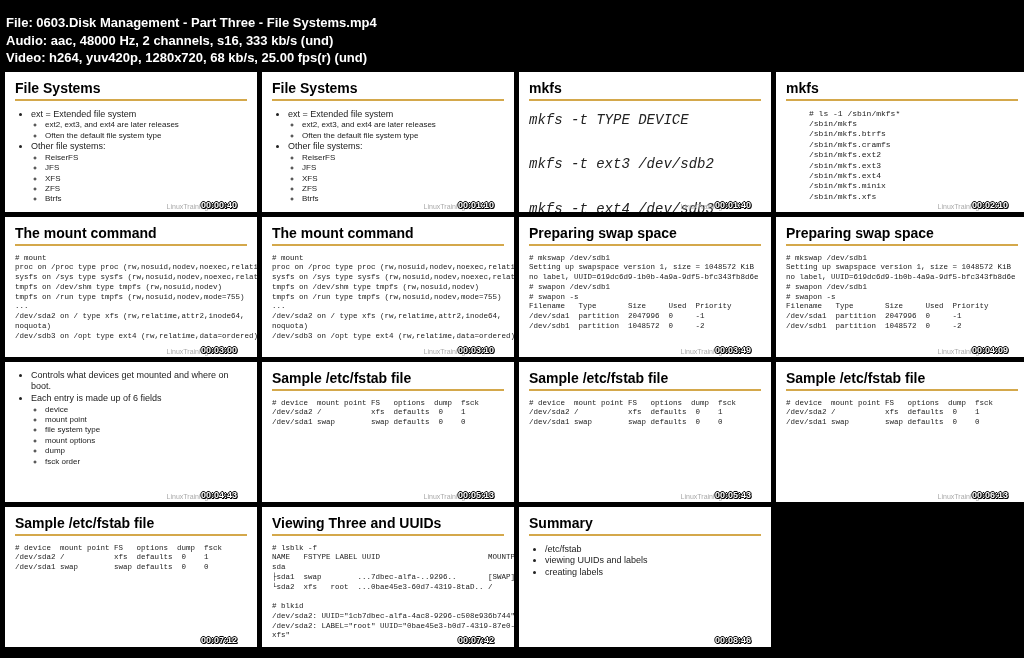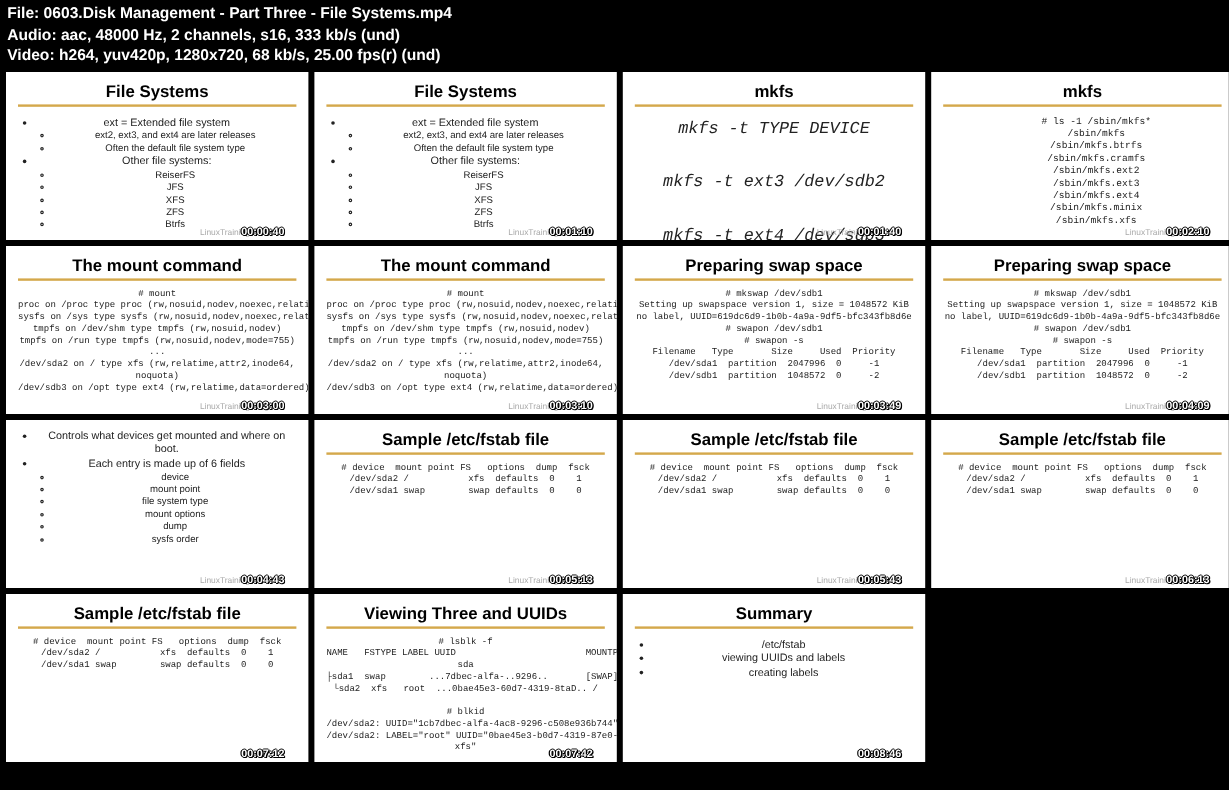--- a/index.html
+++ b/index.html
@@ -10,34 +10,34 @@
   font-family: Arial, sans-serif;
   overflow: hidden;
 }
 .header {
   color: #fff;
   padding: 2px 6px;
   font-size: 13px;
   font-family: "Verdana", sans-serif;
   font-weight: bold;
   line-height: 1.35;
+  margin-top: 12px;
 }
 .grid {
   display: grid;
   grid-template-columns: repeat(4, 252px);
   grid-template-rows: repeat(4, 140px);
   gap: 5px;
   padding: 3px 5px;
 }
 .slide {
   background: #fff;
   padding: 8px 10px 4px 10px;
   position: relative;
   overflow: hidden;
-  text-align: center;
 }
 .slide-title {
   font-size: 14px;
   font-weight: bold;
   color: #000;
   border-bottom: 2px solid #d4a84b;
   padding-bottom: 3px;
   margin-bottom: 8px;
 }
 .slide-body {
@@ -205,21 +205,21 @@
     <div class="slide">
       <div class="slide-body">
         <ul>
           <li>Controls what devices get mounted and where on boot.</li>
           <li>Each entry is made up of 6 fields<ul>
               <li>device</li>
               <li>mount point</li>
               <li>file system type</li>
               <li>mount options</li>
               <li>dump</li>
-              <li>sysfs order</li>
+              <li>fsck order</li>
             </ul></li>
         </ul>
       </div>
       <div class="brand">LinuxTrainingA</div>
       <div class="ts">00:04:43</div>
     </div>
     <div class="slide">
       <div class="slide-title">Sample /etc/fstab file</div>
       <div class="slide-body code "># device  mount point FS   options  dump  fsck
 /dev/sda2 /           xfs  defaults  0    1

